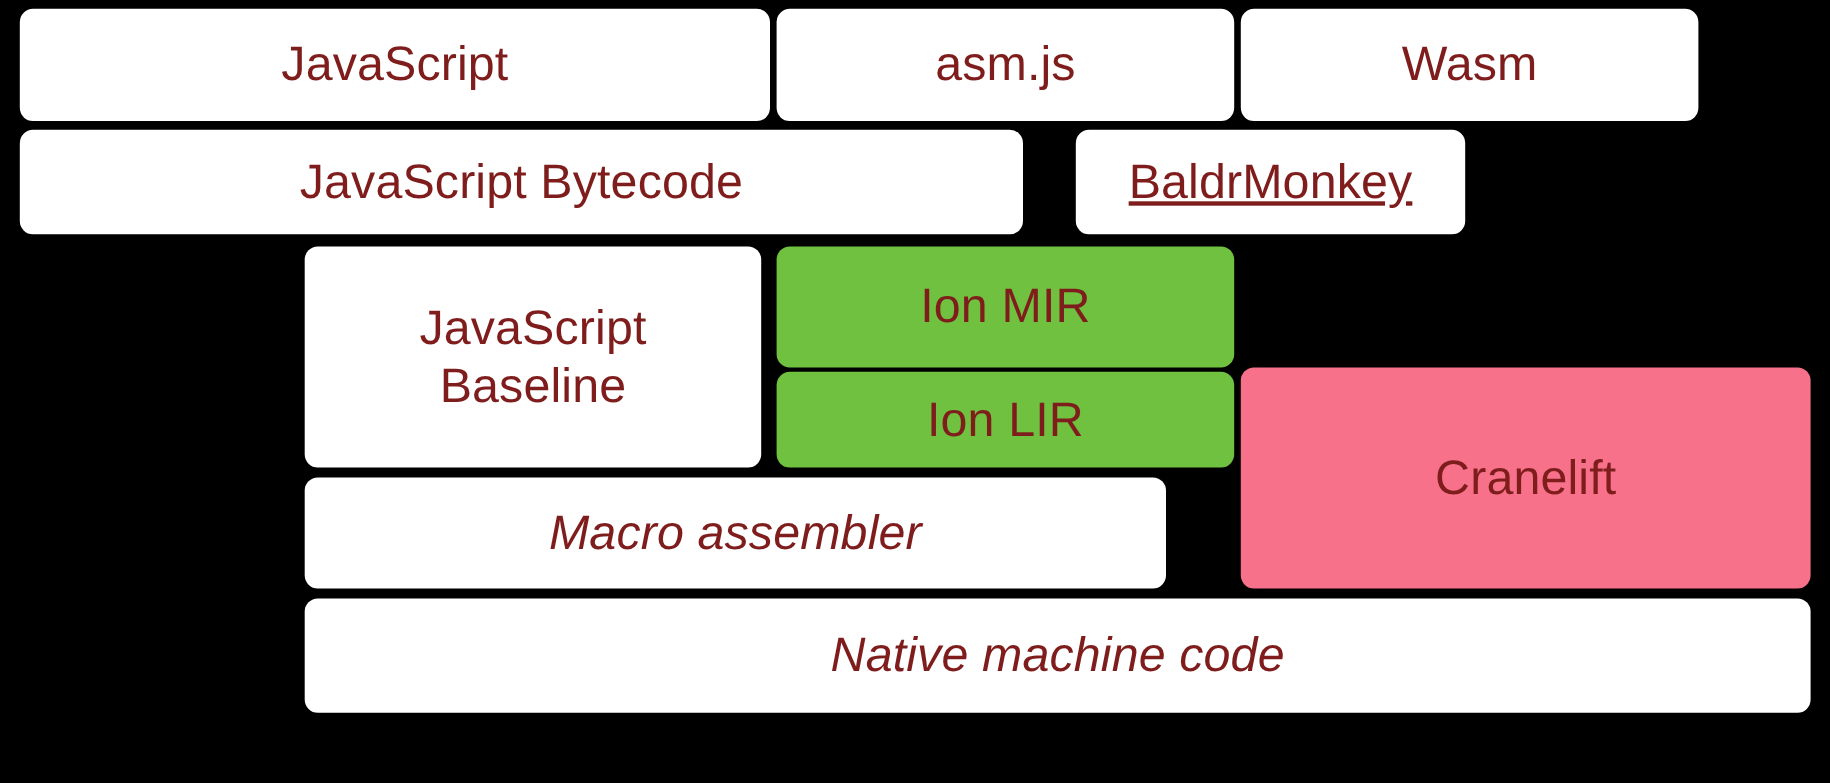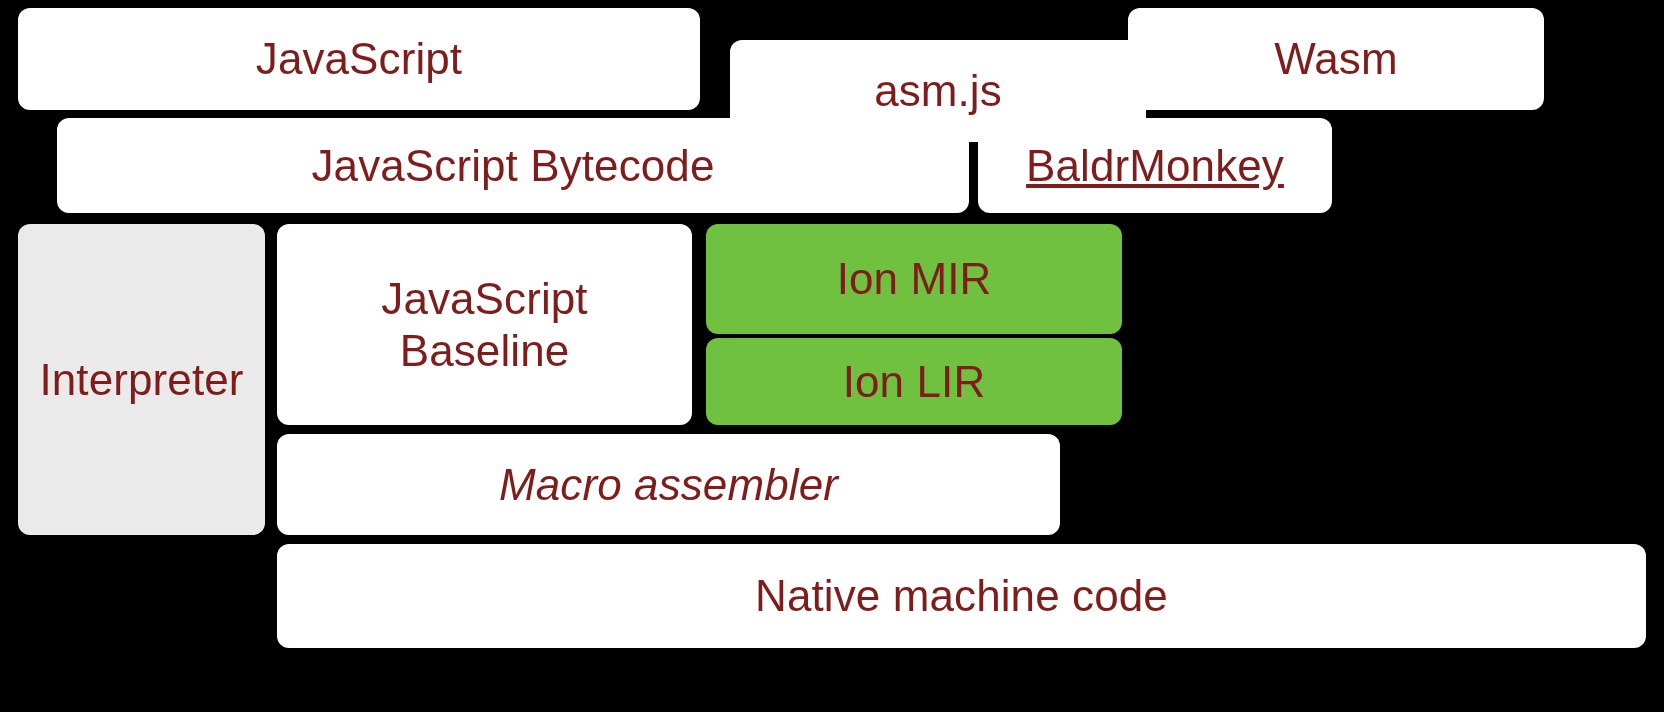--- a/index.html
+++ b/index.html
@@ -34,62 +34,62 @@
     letter-spacing: 0.1px;
     white-space: pre-line;
     padding: 0 10px;
   }
   .node.gray  { background: #eaeaea; }
   .node.green { background: #6fc13f; }
   .node.pink  { background: #f7718a; }
 
   
   #n-javascript        { left: 18px;   top: 8px;   width: 682px; height: 102px; }
-  #n-asmjs             { left: 730px;  top: 8px;   width: 416px; height: 102px; margin-top: 32px; }
+  #n-asmjs             { left: 706px;  top: 8px;   width: 416px; height: 102px; }
   #n-wasm              { left: 1128px; top: 8px;   width: 416px; height: 102px; }
 
   
-  #n-js-bytecode       { left: 18px;   top: 118px; width: 912px; height: 95px; margin-left: 39px; }
+  #n-js-bytecode       { left: 18px;   top: 118px; width: 912px; height: 95px; }
   #n-baldrmonkey       { left: 978px;  top: 118px; width: 354px; height: 95px; text-decoration: underline; }
 
   
   #n-interpreter       { left: 18px;   top: 224px; width: 247px; height: 311px; }
   #n-js-baseline       { left: 277px;  top: 224px; width: 415px; height: 201px; }
   #n-ion-mir           { left: 706px;  top: 224px; width: 416px; height: 110px; }
   #n-ion-lir           { left: 706px;  top: 338px; width: 416px; height: 87px;  }
   #n-cranelift         { left: 1128px; top: 334px; width: 518px; height: 201px; }
 
   
   #n-macro-assembler   { left: 277px;  top: 434px; width: 783px; height: 101px; font-style: italic; }
 
   
-  #n-native-code       { left: 277px;  top: 544px; width: 1369px; height: 104px; }
+  #n-native-code       { left: 277px;  top: 544px; width: 1369px; height: 104px; font-style: italic; }
 </style>
 </head>
 <body>
 
 <div id="canvas">
 
   <div class="node" id="n-javascript">JavaScript</div>
 
   <div class="node" id="n-asmjs">asm.js</div>
 
   <div class="node" id="n-wasm">Wasm</div>
 
   <div class="node" id="n-js-bytecode">JavaScript Bytecode</div>
 
   <div class="node" id="n-baldrmonkey">BaldrMonkey</div>
 
-  <div class="node gray" id="n-interpreter">Interpreter</div>
 
   <div class="node" id="n-js-baseline">JavaScript
 Baseline</div>
 
   <div class="node green" id="n-ion-mir">Ion MIR</div>
 
   <div class="node green" id="n-ion-lir">Ion LIR</div>
 
+  <div class="node pink" id="n-cranelift">Cranelift</div>
 
   <div class="node" id="n-macro-assembler">Macro assembler</div>
 
   <div class="node" id="n-native-code">Native machine code</div>
 
 </div>
 
 </body></html>

